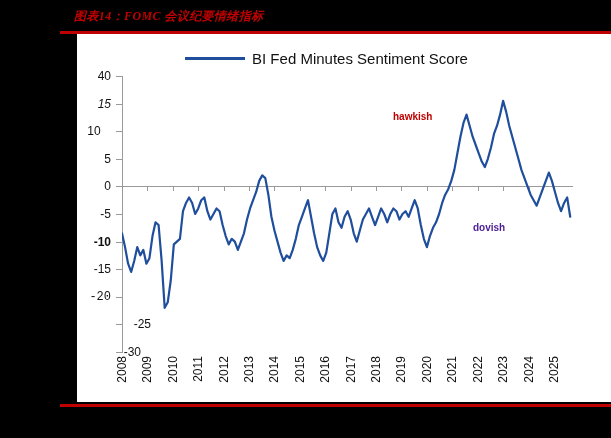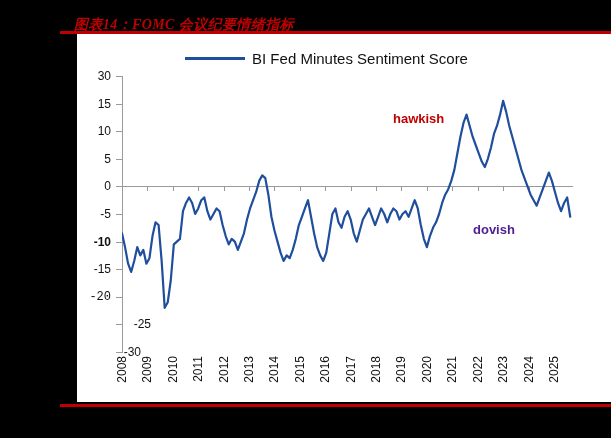--- a/index.html
+++ b/index.html
@@ -7,25 +7,25 @@
     width:611px;height:438px;
     background:#000000;
     font-family:"Liberation Sans", sans-serif;
     overflow:hidden;
     position:relative;
   }
   .page{position:relative;width:611px;height:438px;}
 
   
   .chart-title{
-    position:absolute;left:74px;top:16px;
+    position:absolute;left:74px;top:8px;
     color:#C00000;
     font-family:"Liberation Serif", serif;
     font-style:italic;font-weight:bold;
-    font-size:14px;letter-spacing:.4px;
+    font-size:12px;letter-spacing:.4px;
     white-space:nowrap;
   }
   
   .rule-top{
     position:absolute;left:60px;top:31px;width:551px;height:3px;
     background:#C00000;
   }
   .rule-bottom{
     position:absolute;left:60px;top:404px;width:551px;height:3px;
     background:#C00000;
@@ -85,21 +85,21 @@
     position:absolute;top:322px;
     font-size:12px;color:#111;
     writing-mode:vertical-rl;
     transform:rotate(180deg);
     transform-origin:center;
     white-space:nowrap;
     letter-spacing:0px;
   }
 
   .ann{
-    position:absolute;font-size:13px;font-weight:bold;white-space:nowrap;
+    position:absolute;font-size:10px;font-weight:bold;white-space:nowrap;
   }
   .ann-hawkish{color:#C00000;left:316px;top:77px;}
   .ann-dovish{color:#4c1d95;left:396px;top:188px;}
 
   svg.series{position:absolute;left:0;top:0;}
 </style>
 </head>
 <body>
 
 <div class="page">
@@ -112,25 +112,25 @@
     <div class="legend">
       <span class="legend-swatch"></span>
       <span class="legend-label">BI Fed Minutes Sentiment Score</span>
     </div>
 
     <div class="axis-left"></div>
     <div class="zero-line"></div>
 
     <div id="yaxis">
         <div class="ytick" style="top: 42px;"></div>
-        <div class="ylabel" style="top: 36px; left: 0px;">30</div>
+        <div class="ylabel" style="top: 36px; left: 0px;">40</div>
         <div class="ytick" style="top: 69.6px;"></div>
-        <div class="ylabel" style="top: 63.6px; left: 0px;">15</div>
+        <div class="ylabel" style="top: 63.6px; left: 0px; font-style: italic;">15</div>
         <div class="ytick" style="top: 97.2px;"></div>
-        <div class="ylabel" style="top: 91.2px; left: 0px;">10</div>
+        <div class="ylabel" style="top: 91.2px; left: 0px; text-align: center;">10</div>
         <div class="ytick" style="top: 124.8px;"></div>
         <div class="ylabel" style="top: 118.8px; left: 0px;">5</div>
         <div class="ytick" style="top: 152.4px;"></div>
         <div class="ylabel" style="top: 146.4px; left: 0px;">0</div>
         <div class="ytick" style="top: 180px;"></div>
         <div class="ylabel" style="top: 174px; left: 0px;">-5</div>
         <div class="ytick" style="top: 207.6px;"></div>
         <div class="ylabel" style="top: 201.6px; left: 0px; font-weight: bold;">-10</div>
         <div class="ytick" style="top: 235.2px;"></div>
         <div class="ylabel" style="top: 229.2px; left: 0px;">-15</div>

